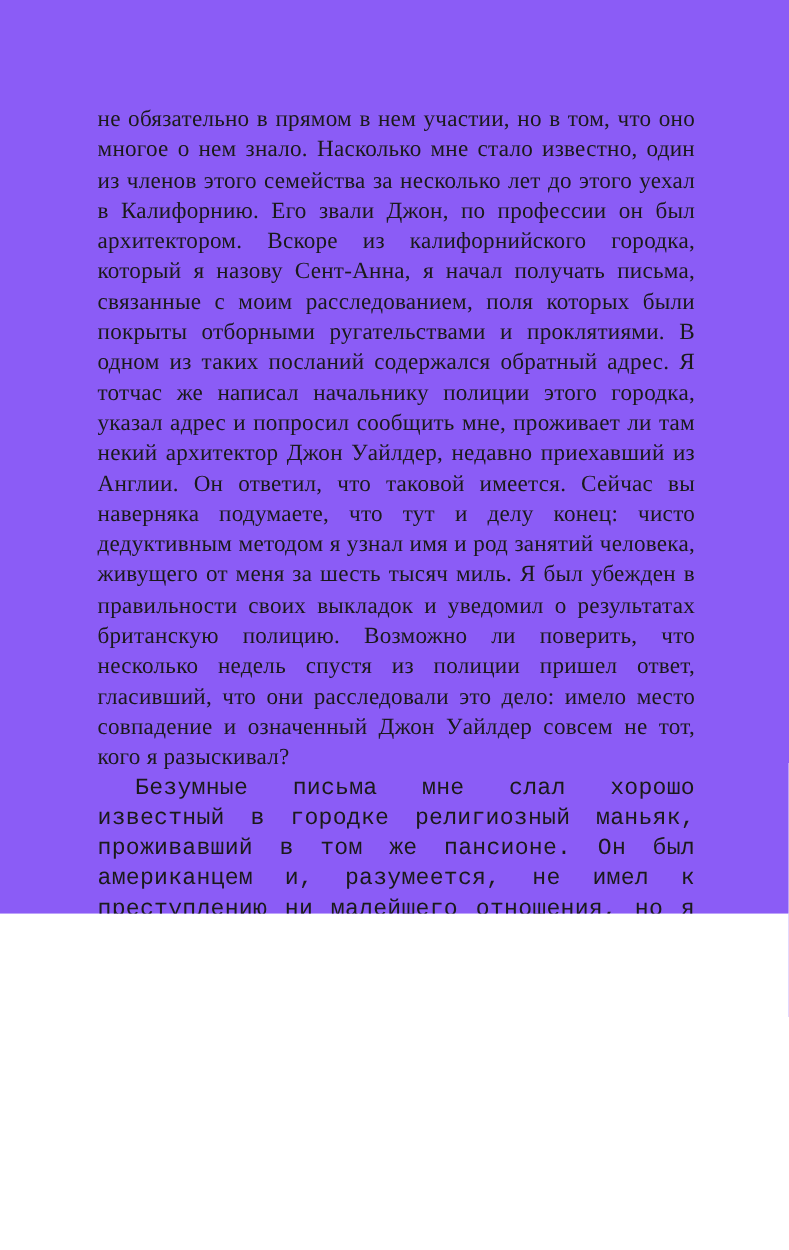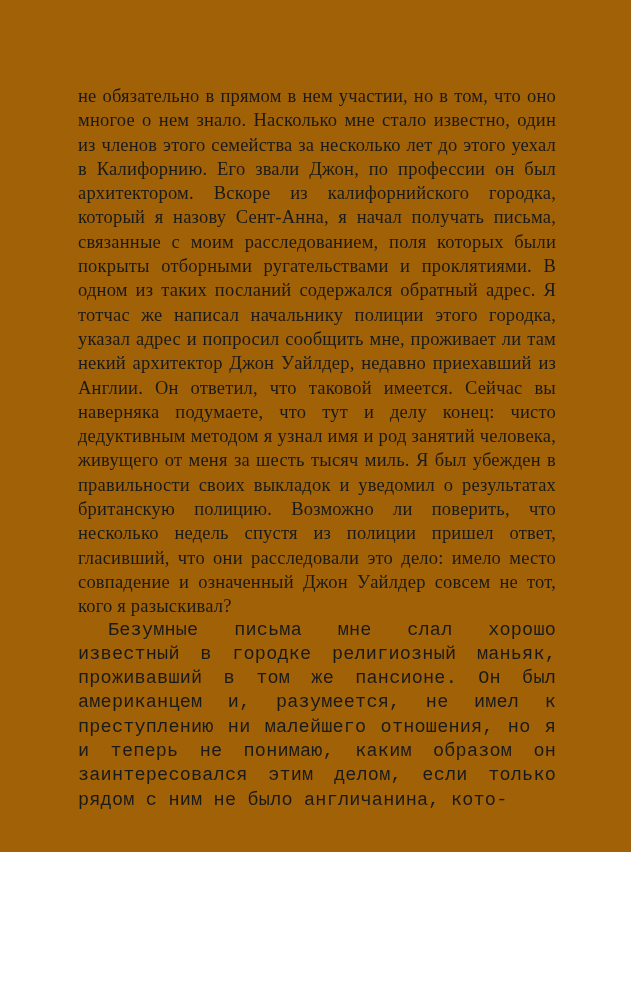--- a/index.html
+++ b/index.html
@@ -3,22 +3,22 @@
 <meta charset="utf-8">
 <style>
   html, body {
     margin: 0;
     padding: 0;
     background: #ffffff;
   }
   .book-page {
     position: relative;
     width: 631px;
-    height: 852px;
-    background: #a16207;
+    height: 731px;
+    background: #8b5cf6;
     font-family: "Liberation Serif", "DejaVu Serif", serif;
     color: #1a1a1a;
     overflow: hidden;
     box-sizing: border-box;
   }
   .text-block {
     position: absolute;
     top: 84px;
     left: 78px;
     right: 75px;

